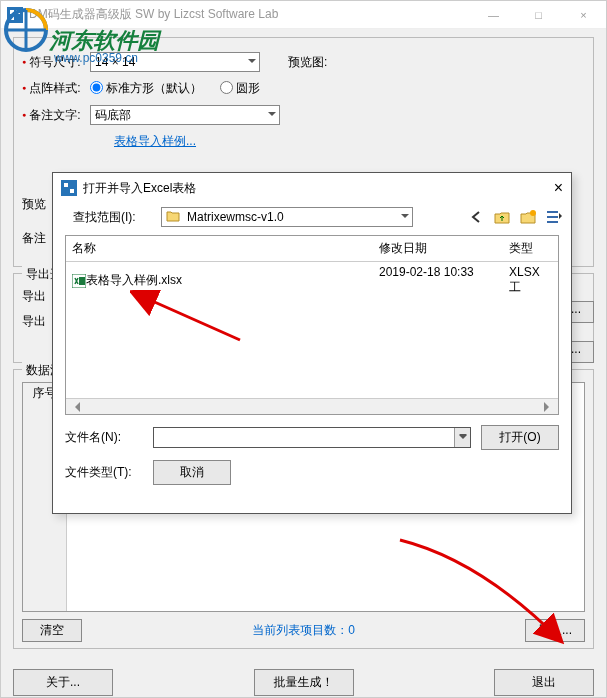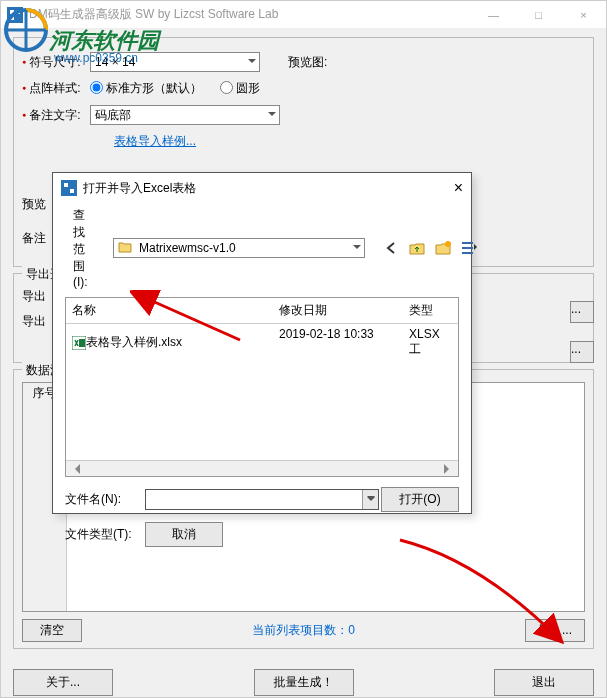--- a/index.html
+++ b/index.html
@@ -40,21 +40,21 @@
 .table-col { width: 44px; border-right: 1px solid #ccc; background: #f0f0f0; text-align: center; padding-top: 2px; }
 .table-content { flex: 1; background: #fff; }
 .table-right { width: 12px; }
 
 .status-bar { text-align: center; color: #0066cc; margin: 4px 0; }
 
 .footer-btns { display: flex; justify-content: space-between; padding: 6px 12px; }
 .footer-btns .btn { min-width: 100px; padding: 4px 10px; }
 
 
-.file-dialog { position: absolute; top: 172px; left: 52px; width: 420px; height: 342px; background: #fff; border: 1px solid #555; box-shadow: 4px 4px 8px rgba(0,0,0,0.15); z-index: 100; }
+.file-dialog { position: absolute; top: 172px; left: 52px; width: 520px; height: 342px; background: #fff; border: 1px solid #555; box-shadow: 4px 4px 8px rgba(0,0,0,0.15); z-index: 100; }
 .fd-title { height: 30px; display: flex; align-items: center; padding: 0 8px; }
 .fd-title .icon { width: 16px; height: 16px; margin-right: 6px; }
 .fd-title .txt { flex: 1; font-size: 12px; }
 .fd-title .close { font-size: 16px; font-family: Arial; cursor: pointer; }
 
 .fd-toolbar { display: flex; align-items: center; padding: 4px 8px 8px 8px; gap: 17px; margin-left: 12px; }
 .fd-toolbar .combo-lg { flex: 0 0 252px; margin-left: 8px; }
 .fd-toolbar .icons { display: flex; gap: 8px; margin-left: auto; align-items: center; }
 .fd-toolbar .tool-icon { width: 18px; height: 18px; }
 
@@ -69,21 +69,21 @@
 .fd-row .cell { padding: 3px 6px; }
 .fd-row .cell-name { flex: 1; display: flex; align-items: center; }
 .fd-row .cell-date { width: 130px; }
 .fd-row .cell-type { width: 55px; }
 .fd-scroll { height: 16px; background: #f0f0f0; border-top: 1px solid #ccc; position: relative; }
 .fd-scroll::before, .fd-scroll::after { content: ""; position: absolute; top: 3px; width: 0; height: 0; border: 5px solid transparent; }
 .fd-scroll::before { left: 4px; border-right-color: #888; }
 .fd-scroll::after { right: 4px; border-left-color: #888; }
 
 .fd-bottom { padding: 10px 12px 4px 12px; }
-.fd-brow { display: flex; align-items: center; margin-bottom: 10px; gap: 2px; }
+.fd-brow { display: flex; align-items: center; margin-bottom: 10px; gap: 10px; }
 .fd-brow .lbl { width: 78px; }
 .fd-brow .inp { flex: 1; border: 1px solid #555; height: 21px; background: #fff; padding: 0 4px; position: relative; }
 .fd-brow .inp.combo .sel { width: 16px; position: absolute; right: 0; top: 0; bottom: 0; border-left: 1px solid #999; background: #e8e8e8; }
 .fd-brow .inp.combo .sel::after { content: ""; position: absolute; left: 4px; top: 7px; border: 4px solid transparent; border-top-color: #555; }
 .fd-brow .ob { width: 78px; border: 1px solid #888; background: #e8e8e8; text-align: center; padding: 3px 0; cursor: pointer; }
 
 .xlsx-icon { width: 14px; height: 14px; }
 .folder-icon { width: 14px; height: 14px; display: inline-block; vertical-align: -2px; margin-right: 4px; }
 
 

